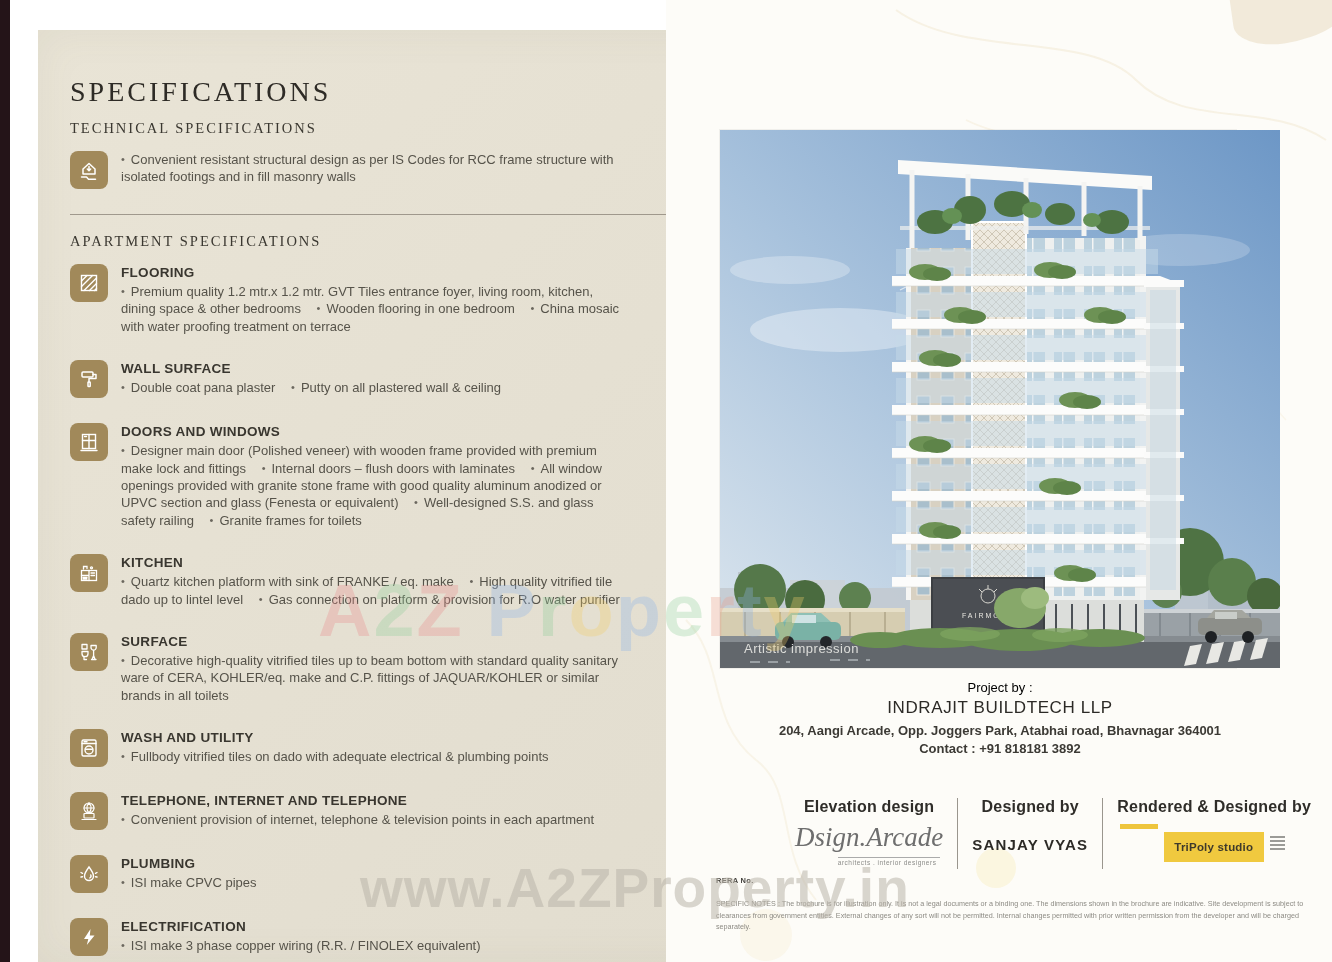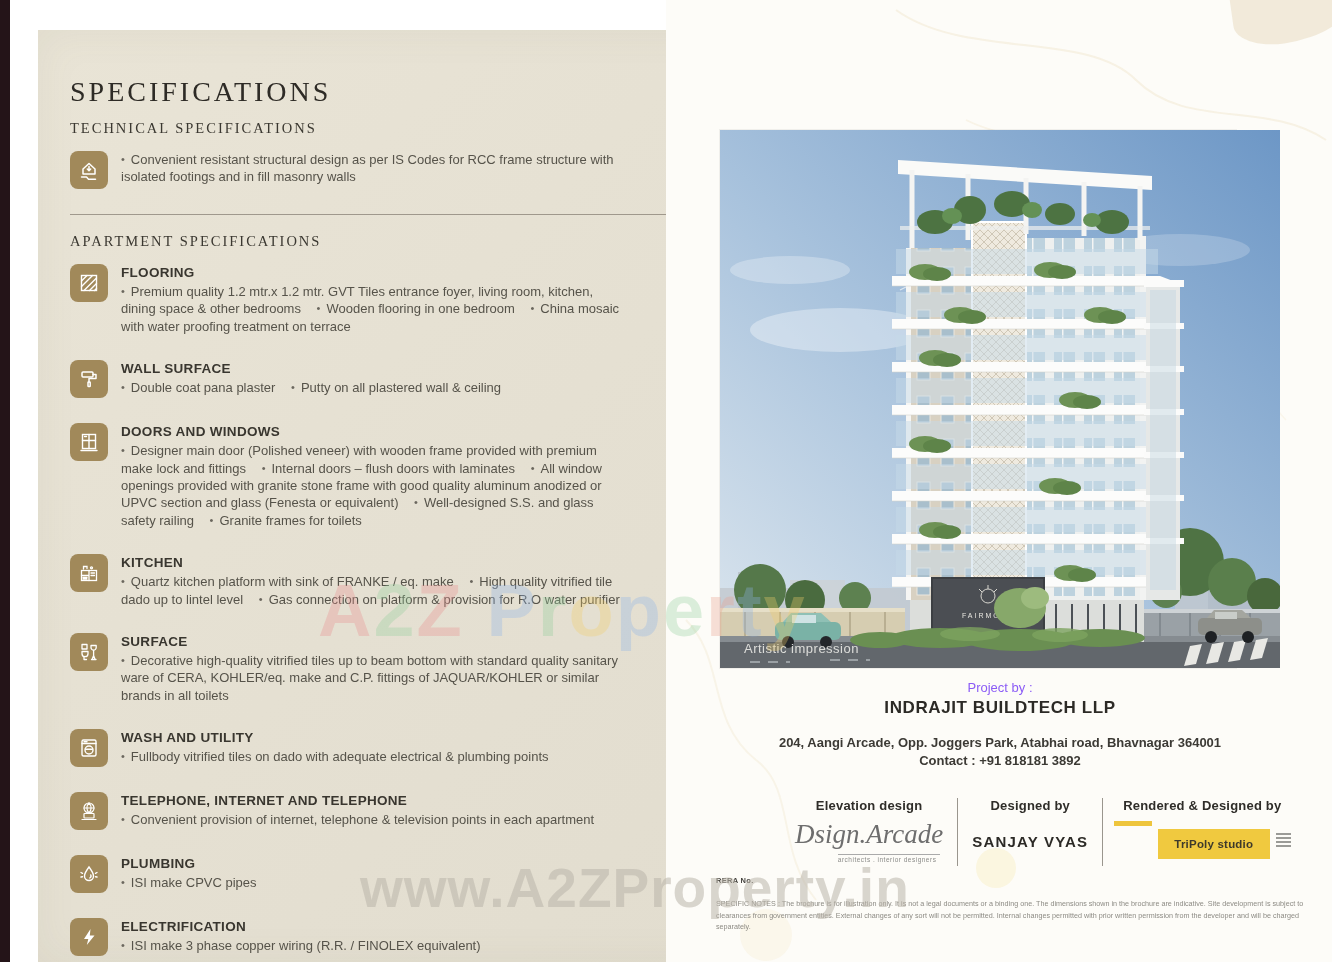--- a/index.html
+++ b/index.html
@@ -25,36 +25,36 @@
   .divider{height:1px;background:#8d867a;margin:4px 8px 18px 0;opacity:.8;}
 
   
   .paper-right{position:absolute;left:666px;top:0;width:666px;height:962px;background:#fdfcf8;}
   .marble{position:absolute;left:0;top:0;width:666px;height:962px;pointer-events:none;opacity:.65;}
   .render-wrap{position:absolute;left:54px;top:130px;width:516px;height:538px;box-shadow:0 0 0 1px rgba(0,0,0,.05);}
   .render-wrap svg{display:block;}
   .caption{position:absolute;left:24px;bottom:12px;color:#e9e9e5;font-size:13px;letter-spacing:.5px;opacity:.9;}
 
   .project{position:absolute;left:54px;top:680px;width:560px;text-align:center;color:#3c3a35;}
-  .project-label{font-size:13px;color:#8b5cf6;margin-bottom:3px;text-align:center;}
-  .project-name{font-size:17px;font-weight:bold;color:#2c2a26;letter-spacing:.6px;margin-bottom:17px;}
+  .project-label{font-size:13px;color:#000000;margin-bottom:3px;text-align:center;}
+  .project-name{font-size:17px;font-weight:normal;color:#2c2a26;letter-spacing:.6px;margin-bottom:5px;}
   .project-address{font-size:13px;font-weight:bold;color:#3c3a35;margin-bottom:3px;}
   .project-contact{font-size:13px;font-weight:bold;color:#3c3a35;}
 
   .credits{position:absolute;left:115px;top:798px;width:480px;display:flex;align-items:stretch;}
   .credit-cell{padding:0 14px;text-align:center;}
   .credit-cell + .credit-cell{border-left:1px solid #9a968e;}
-  .credit-heading{font-size:13px;font-weight:bold;color:#2f2d29;letter-spacing:.2px;margin-bottom:8px;white-space:nowrap;}
+  .credit-heading{font-size:16px;font-weight:bold;color:#2f2d29;letter-spacing:.2px;margin-bottom:8px;white-space:nowrap;}
   .script-logo{font-family:"Liberation Serif",serif;font-style:italic;font-size:27px;color:#6e6e6e;line-height:1;margin-top:2px;}
   .script-sub{font-size:6.5px;color:#8b8b88;margin-top:3px;letter-spacing:.5px;text-align:right;padding-right:4px;border-top:1px solid #aaa;display:inline-block;margin-left:40px;padding-top:1px;}
   .designer-name{font-size:15px;font-weight:bold;letter-spacing:1.2px;color:#2c2a26;margin-top:20px;white-space:nowrap;}
   .tripoly{display:flex;align-items:center;justify-content:center;margin-top:8px;gap:6px;}
   .tripoly-main{position:relative;}
   .tripoly-bar{width:38px;height:5px;background:#eec53d;margin-bottom:3px;}
-  .tripoly-box{width:112px;height:30px;background:#f0c93f;color:#3e3a2b;font-size:11.5px;font-weight:bold;display:flex;align-items:center;justify-content:center;letter-spacing:.2px;margin-left:44px;}
+  .tripoly-box{width:100px;height:30px;background:#f0c93f;color:#3e3a2b;font-size:11.5px;font-weight:bold;display:flex;align-items:center;justify-content:center;letter-spacing:.2px;margin-left:44px;}
   .tripoly-lines{display:flex;flex-direction:column;gap:2.5px;}
   .tripoly-lines i{display:block;width:15px;height:1.5px;background:#9b9b97;}
 
   .rera{position:absolute;left:50px;top:876px;font-size:7.5px;font-weight:bold;color:#45433e;letter-spacing:.3px;}
   .notes{position:absolute;left:50px;top:898px;width:614px;font-size:7.2px;color:#8d8b84;line-height:1.6;}
 
   
   .wm-center{position:absolute;left:318px;top:568px;font-size:74px;font-weight:bold;letter-spacing:2px;opacity:.32;z-index:30;white-space:nowrap;pointer-events:none;}
   .wm-bottom{position:absolute;left:360px;top:856px;font-size:55px;font-weight:bold;color:rgba(186,181,170,.55);letter-spacing:1px;z-index:30;white-space:nowrap;pointer-events:none;}
 </style>

